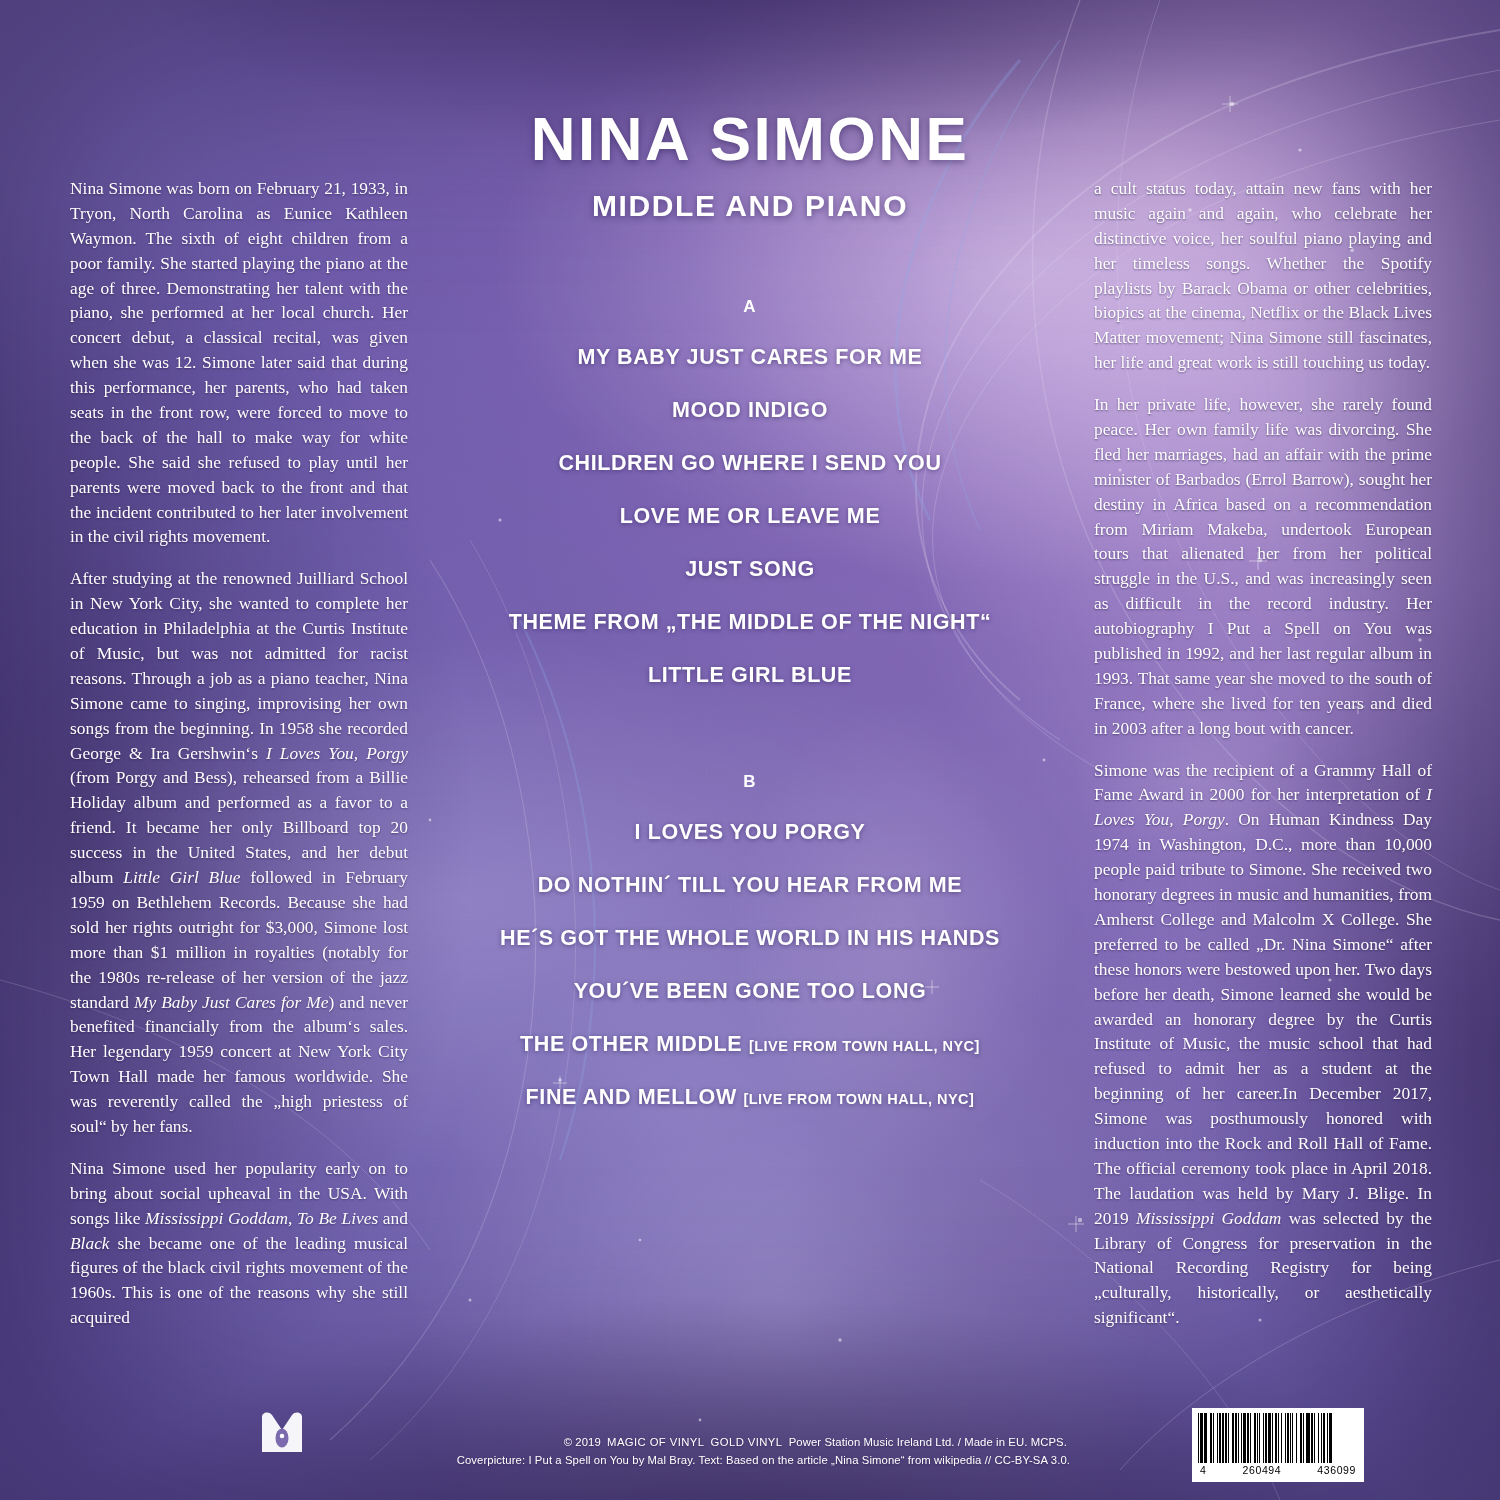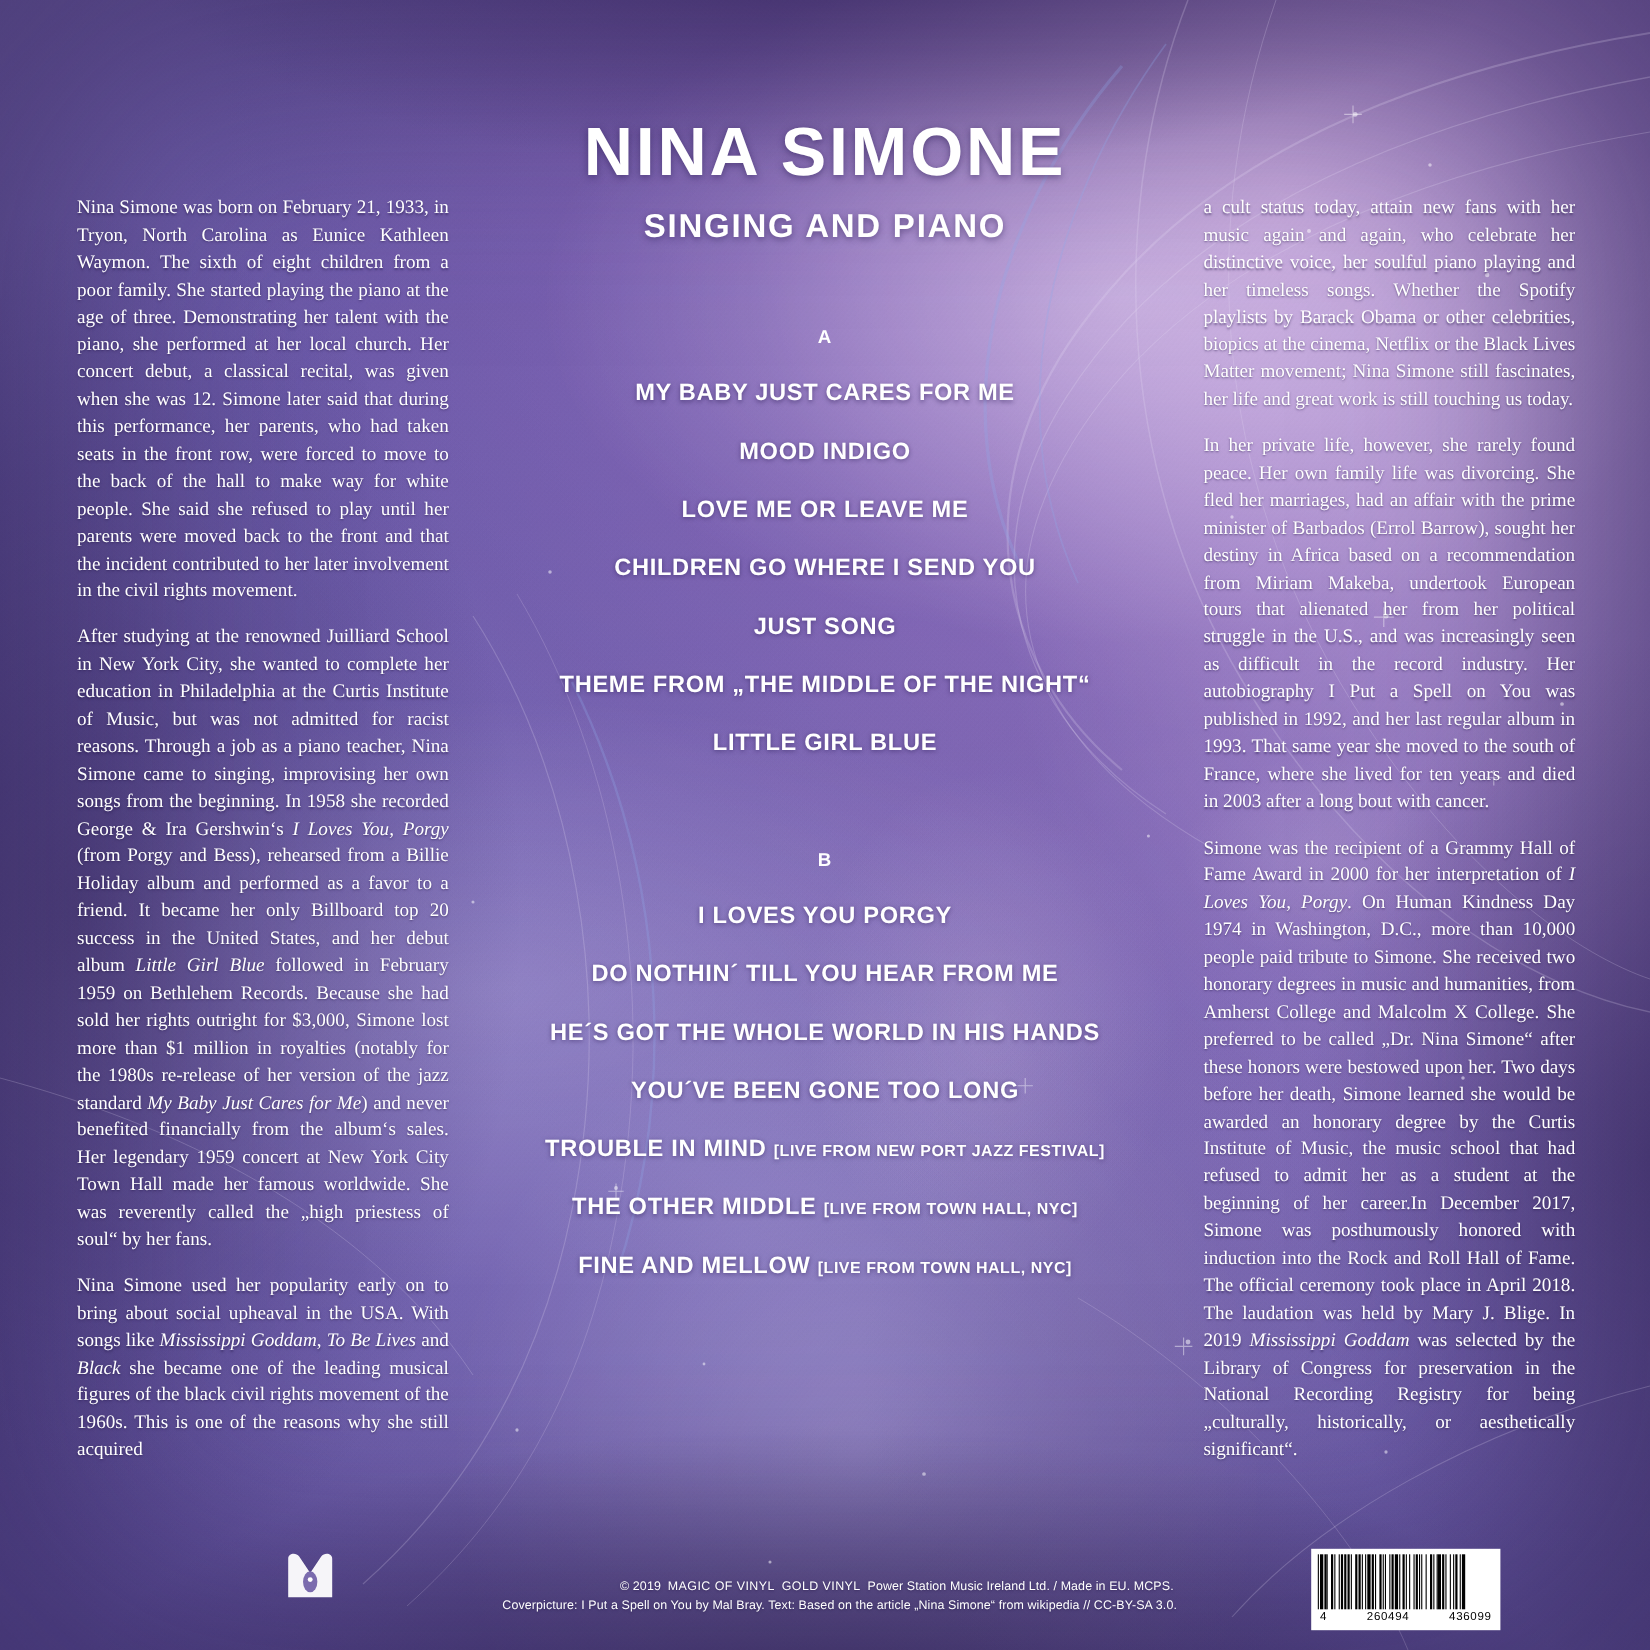--- a/index.html
+++ b/index.html
@@ -273,40 +273,39 @@
   <div class="content">
 
     <div class="col-left">
       <p>Nina Simone was born on February 21, 1933, in Tryon, North Carolina as Eunice Kathleen Waymon. The sixth of eight children from a poor family. She started playing the piano at the age of three. Demonstrating her talent with the piano, she performed at her local church. Her concert debut, a classical recital, was given when she was 12. Simone later said that during this performance, her parents, who had taken seats in the front row, were forced to move to the back of the hall to make way for white people. She said she refused to play until her parents were moved back to the front and that the incident contributed to her later involvement in the civil rights movement.</p>
       <p><span>After studying at the renowned Juilliard School in New York City, she wanted to complete her education in Philadelphia at the Curtis Institute of Music, but was not admitted for racist reasons. Through a job as a piano teacher, Nina Simone came to singing, improvising her own songs from the beginning. In 1958 she recorded George &amp; Ira Gershwin‘s </span><em>I Loves You, Porgy</em><span> (from Porgy and Bess), rehearsed from a Billie Holiday album and performed as a favor to a friend. It became her only Billboard top 20 success in the United States, and her debut album </span><em>Little Girl Blue</em><span> followed in February 1959 on Bethlehem Records. Because she had sold her rights outright for $3,000, Simone lost more than $1 million in royalties (notably for the 1980s re-release of her version of the jazz standard </span><em>My Baby Just Cares for Me</em><span>) and never benefited financially from the album‘s sales. Her legendary 1959 concert at New York City Town Hall made her famous worldwide. She was reverently called the „high priestess of soul“ by her fans.</span></p>
       <p><span>Nina Simone used her popularity early on to bring about social upheaval in the USA. With songs like </span><em>Mississippi Goddam</em><span>, </span><em>To Be Lives</em><span>  and </span><em>Black</em><span> she became one of the leading musical figures of the black civil rights movement of the 1960s. This is one of the reasons why she still acquired</span></p>
     </div>
 
     <div class="center">
       <div class="album-artist">NINA SIMONE</div>
-      <div class="album-subtitle">SINGING AND PIANO</div>
+      <div class="album-subtitle">MIDDLE AND PIANO</div>
 
       <div class="side side-a">
         <div class="side-label">A</div>
         <div class="track"><span>MY BABY JUST CARES FOR ME</span></div>
         <div class="track"><span>MOOD INDIGO</span></div>
+        <div class="track"><span>CHILDREN GO WHERE I SEND YOU</span></div>
         <div class="track"><span>LOVE ME OR LEAVE ME</span></div>
-        <div class="track"><span>CHILDREN GO WHERE I SEND YOU</span></div>
         <div class="track"><span>JUST SONG</span></div>
         <div class="track"><span>THEME FROM „THE MIDDLE OF THE NIGHT“</span></div>
         <div class="track"><span>LITTLE GIRL BLUE</span></div>
       </div>
 
       <div class="side side-b">
         <div class="side-label">B</div>
         <div class="track"><span>I LOVES YOU PORGY</span></div>
         <div class="track"><span>DO NOTHIN´ TILL YOU HEAR FROM ME</span></div>
         <div class="track"><span>HE´S GOT THE WHOLE WORLD IN HIS HANDS</span></div>
         <div class="track"><span>YOU´VE BEEN GONE TOO LONG</span></div>
-        <div class="track"><span>TROUBLE IN MIND</span> <span class="note">[LIVE FROM NEW PORT JAZZ FESTIVAL]</span></div>
         <div class="track"><span>THE OTHER MIDDLE</span> <span class="note">[LIVE FROM TOWN HALL, NYC]</span></div>
         <div class="track"><span>FINE AND MELLOW</span> <span class="note">[LIVE FROM TOWN HALL, NYC]</span></div>
       </div>
     </div>
 
     <div class="col-right">
       <p>a cult status today, attain new fans with her music again and again, who celebrate her distinctive voice, her soulful piano playing and her timeless songs. Whether the Spotify playlists by Barack Obama or other celebrities, biopics at the cinema, Netflix or the Black Lives Matter movement; Nina Simone still fascinates, her life and great work is still touching us today.</p>
       <p>In her private life, however, she rarely found peace. Her own family life was divorcing. She fled her marriages, had an affair with the prime minister of Barbados (Errol Barrow), sought her destiny in Africa based on a recommendation from Miriam Makeba, undertook European tours that alienated her from her political struggle in the U.S., and was increasingly seen as difficult in the record industry. Her autobiography I Put a Spell on You was published in 1992, and her last regular album in 1993. That same year she moved to the south of France, where she lived for ten years and died in 2003 after a long bout with cancer.</p>
       <p><span>Simone was the recipient of a Grammy Hall of Fame Award in 2000 for her interpretation of </span><em>I Loves You, Porgy</em><span>. On Human Kindness Day 1974 in Washington, D.C., more than 10,000 people paid tribute to Simone. She received two honorary degrees in music and humanities, from Amherst College and Malcolm X College. She preferred to be called „Dr. Nina Simone“ after these honors were bestowed upon her. Two days before her death, Simone learned she would be awarded an honorary degree by the Curtis Institute of Music, the music school that had refused to admit her as a student at the beginning of her career.In December 2017, Simone was posthumously honored with induction into the Rock and Roll Hall of Fame. The official ceremony took place in April 2018. The laudation was held by Mary J. Blige. In 2019 </span><em>Mississippi Goddam</em><span> was selected by the Library of Congress for preservation in the National Recording Registry for being „culturally, historically, or aesthetically significant“.</span></p>
     </div>

